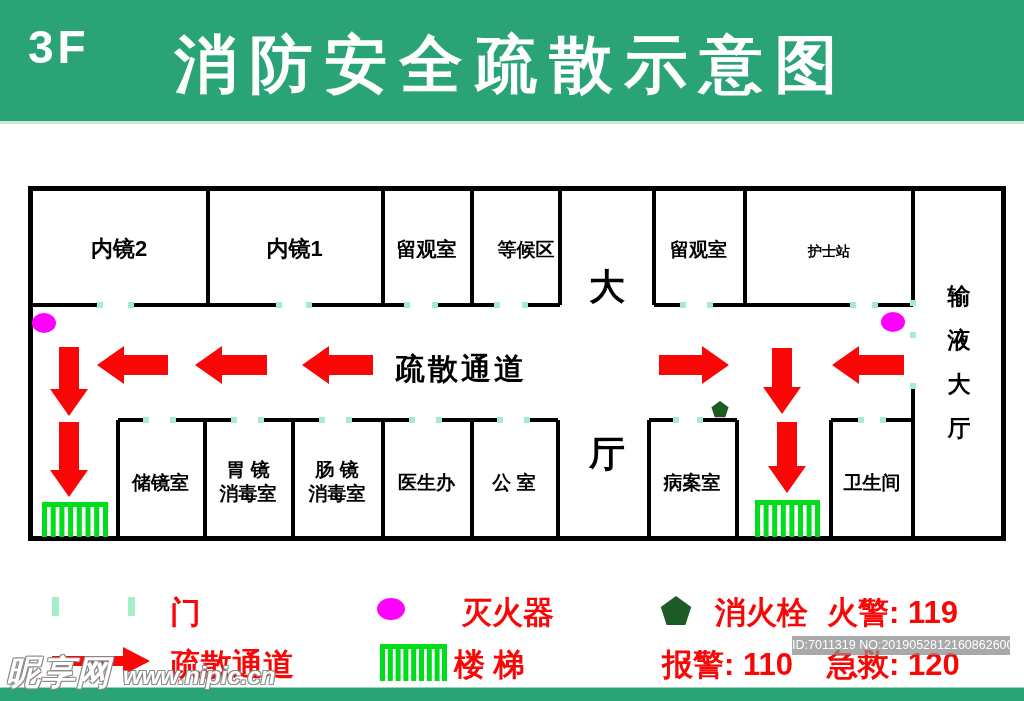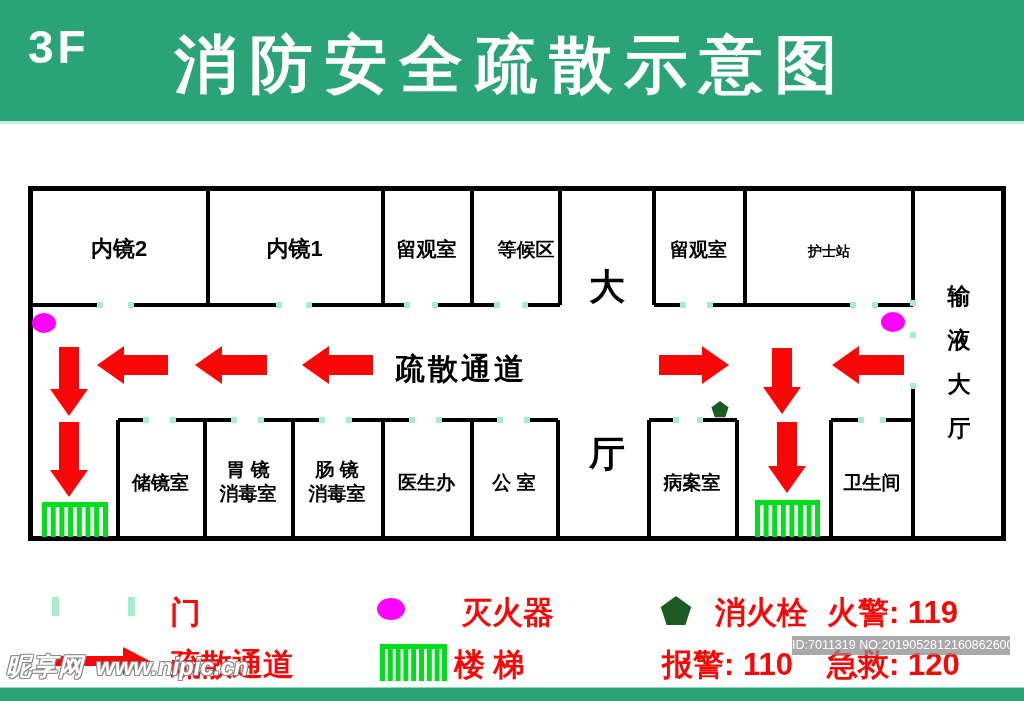--- a/index.html
+++ b/index.html
@@ -33,21 +33,21 @@
   .vhall{display:flex;flex-direction:column;align-items:center;}
   .vhall span{display:block;height:44px;line-height:44px;font-size:23px;font-weight:bold;color:#000;}
   .two{line-height:24px;}
   .two span{display:block;}
   
   .red-lbl{position:absolute;font-size:31px;font-weight:bold;color:var(--red);white-space:nowrap;}
   
   .footer{left:0;top:687px;width:1024px;height:14px;background:var(--theme-green);border-top:1px solid #9ad4bd;}
   .wm-left{left:6px;top:650px;color:#fff;font-style:italic;font-weight:bold;white-space:nowrap;
            text-shadow:1px 1px 0 #8a8a8a,-1px -1px 0 #8a8a8a,1px -1px 0 #8a8a8a,-1px 1px 0 #8a8a8a;}
-  .wm-left .site{font-size:25px;letter-spacing:1px;}
+  .wm-left .site{font-size:34px;letter-spacing:1px;}
   .wm-left .url{font-size:24px;margin-left:12px;}
   .wm-right{left:792px;top:636px;width:218px;height:19px;background:rgba(140,140,140,.75);
             color:#fff;font-size:12.5px;line-height:19px;text-align:center;white-space:nowrap;}
 </style>
 </head>
 <body>
 
 <div class="abs header"></div>
 <div class="abs header-line"></div>
 <div class="abs floor">3F</div>

